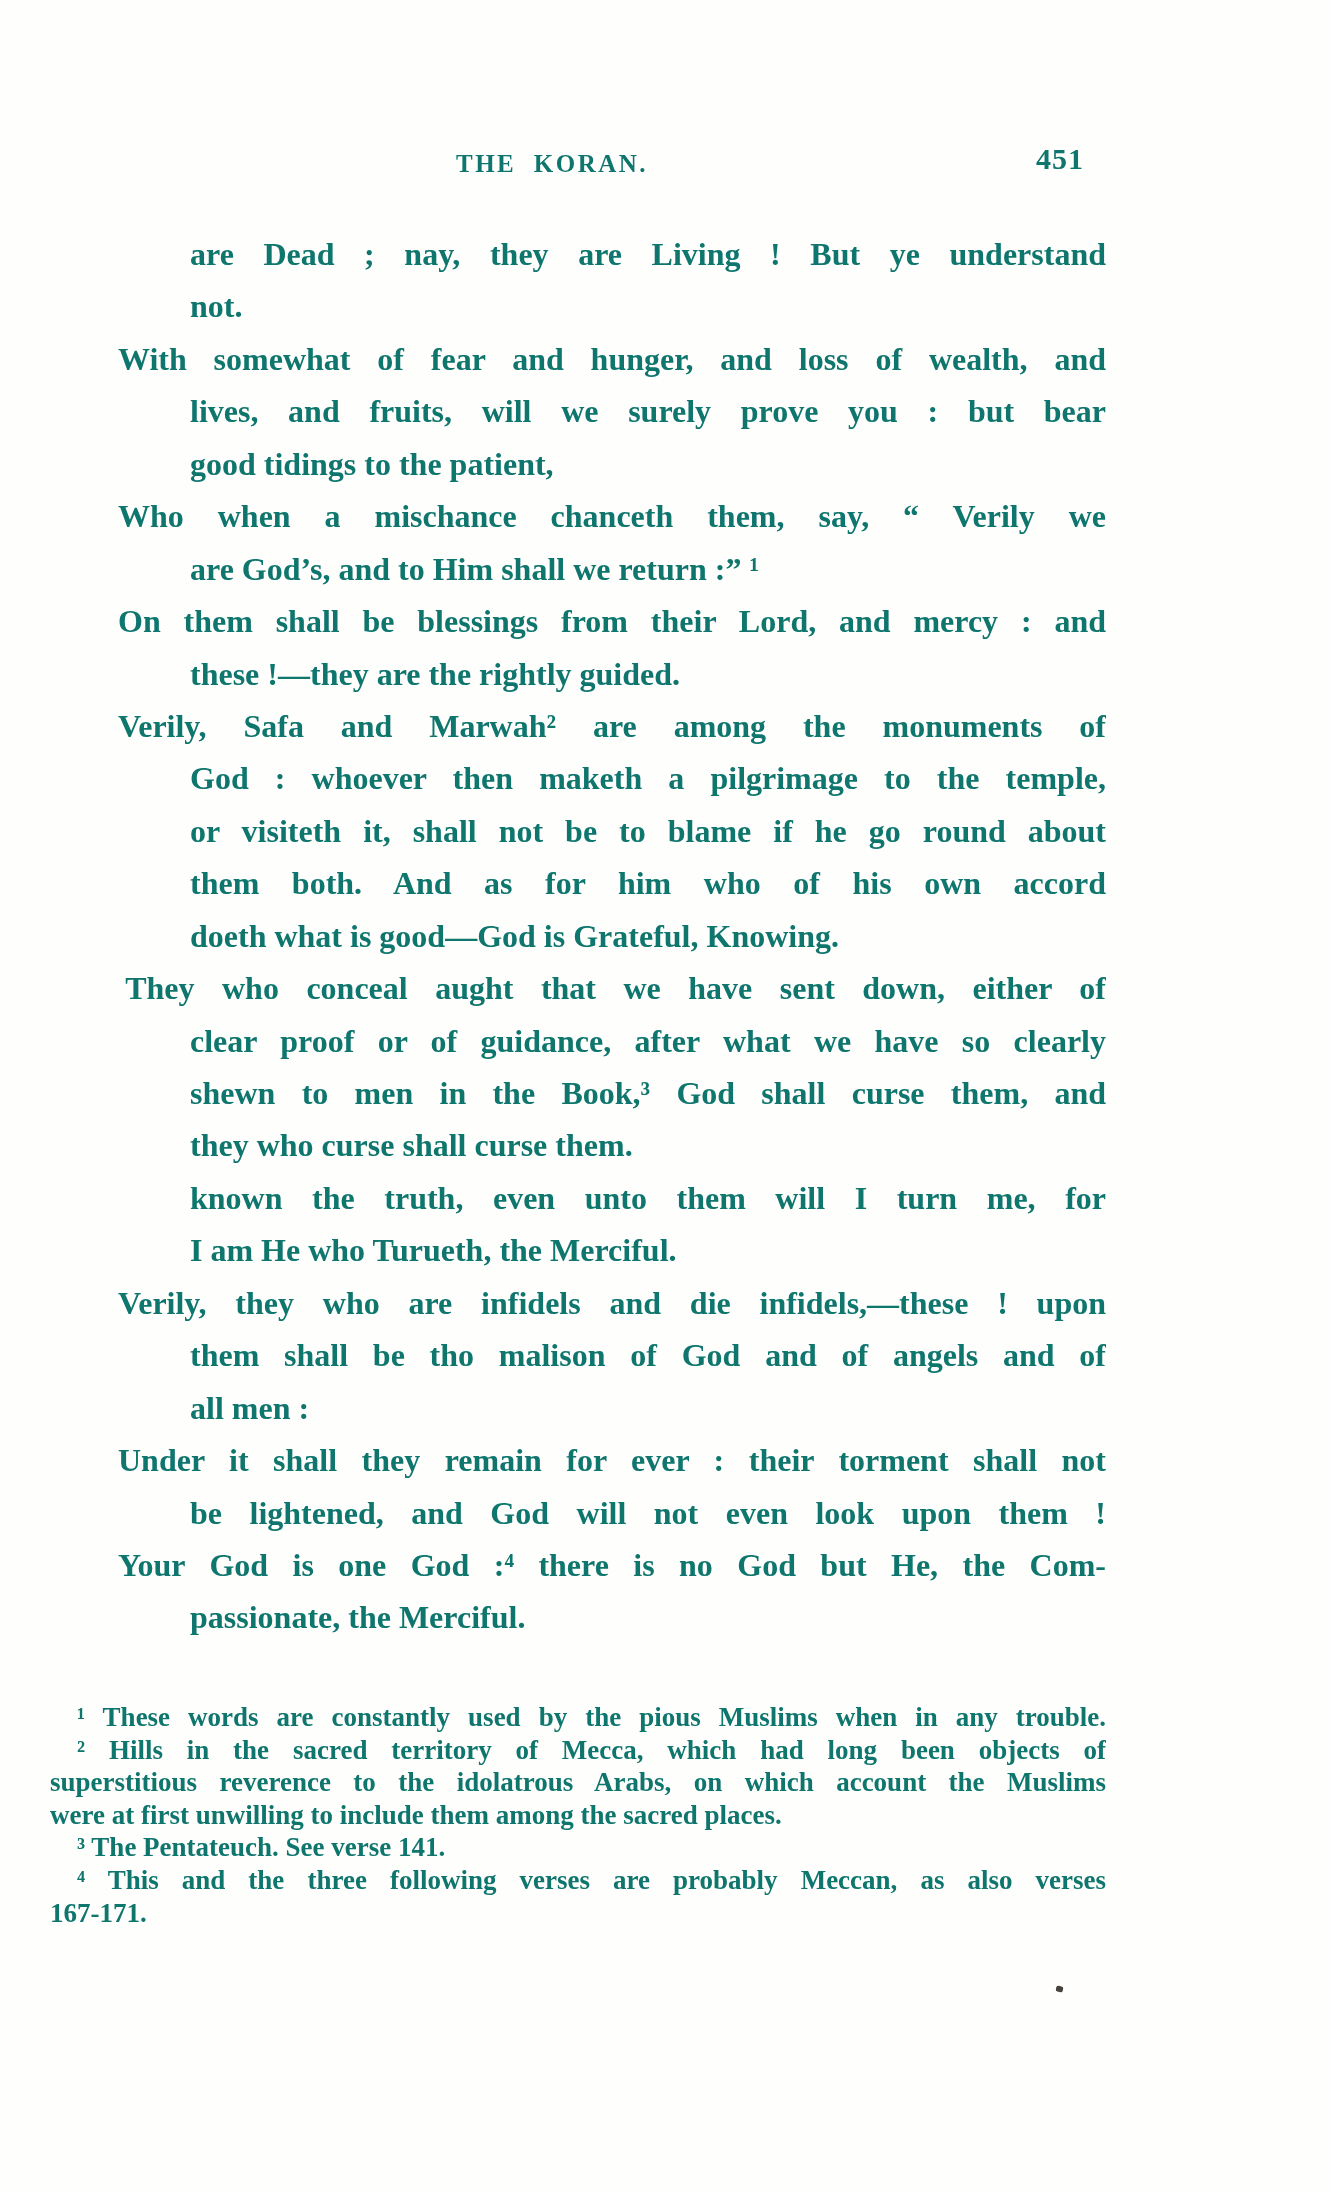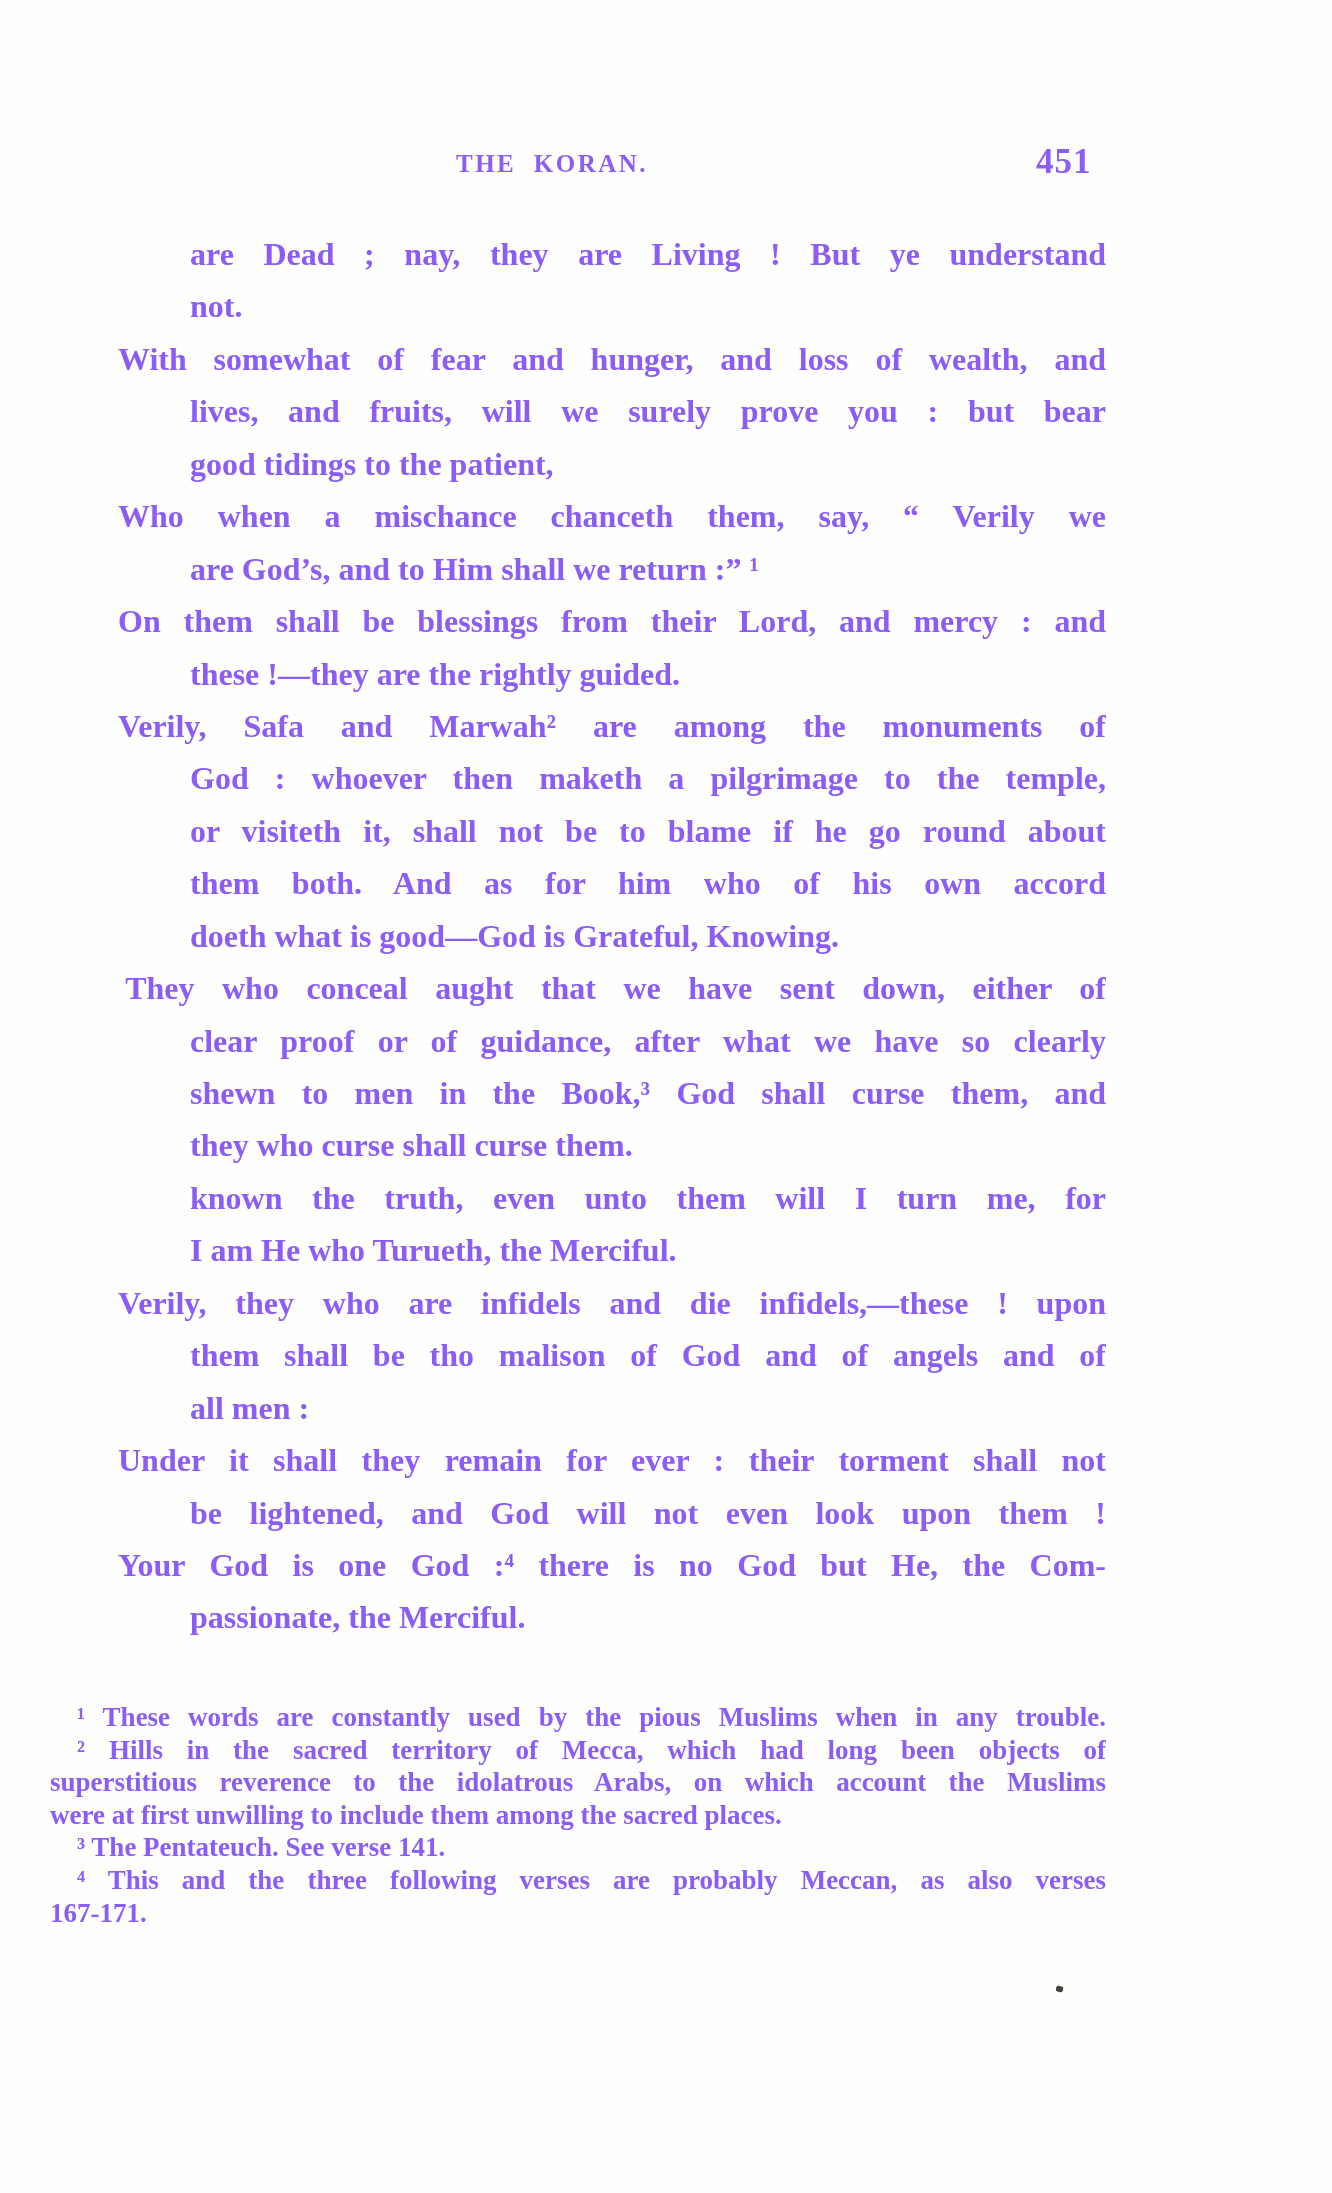--- a/index.html
+++ b/index.html
@@ -1,33 +1,33 @@
 <!DOCTYPE html>
 <html><head>
 <meta charset="utf-8">
 <style>
   html,body{margin:0;padding:0;background:#e8e8e8;}
   .page{
     position:relative;
     width:1332px;height:2193px;
     background:#fefefd;
-    color:#8b5cf6;
+    color:#0f766e;
     font-family:"Liberation Serif","DejaVu Serif",serif;
     font-weight:bold;
     overflow:hidden;
     margin:0 auto;
   }
   
   .title{
     position:absolute;left:456px;top:150px;
     font-size:25px;letter-spacing:2.5px;white-space:pre;
   }
   .pagenum{
     position:absolute;left:1036px;top:142px;
-    font-size:35px;letter-spacing:1px;
+    font-size:30px;letter-spacing:1px;
   }
   
   .body-block{
     position:absolute;left:118px;top:228px;width:988px;
   }
   .line{
     position:relative;
     height:52.45px;line-height:52.45px;
     font-size:32px;
     overflow:hidden;

